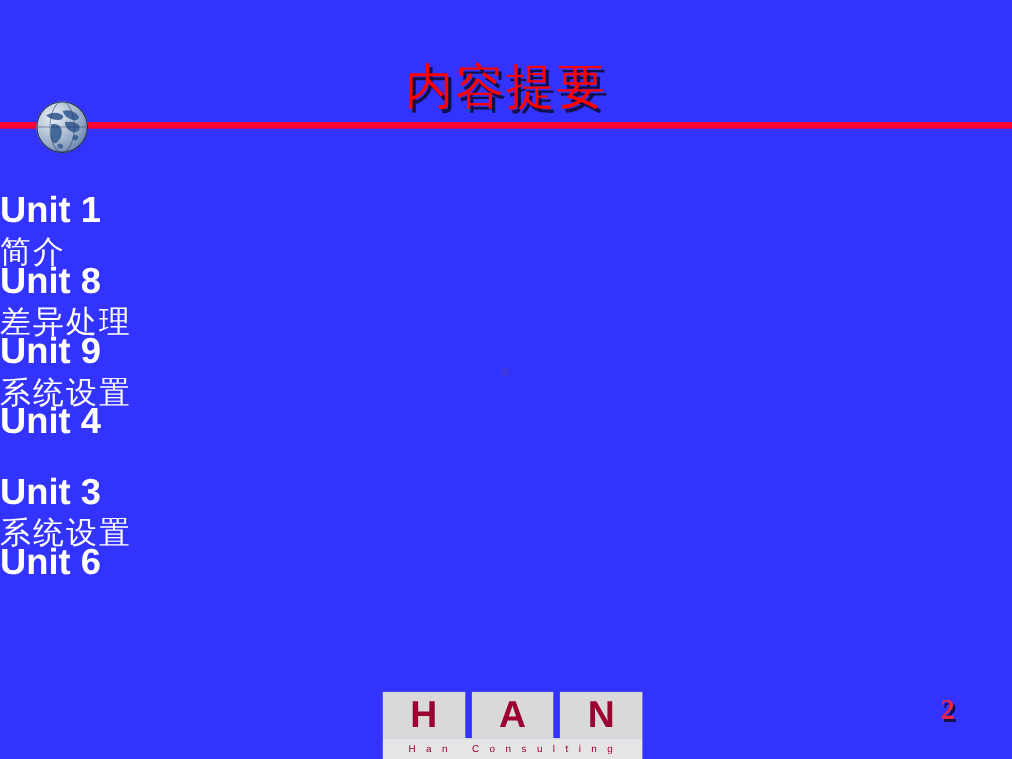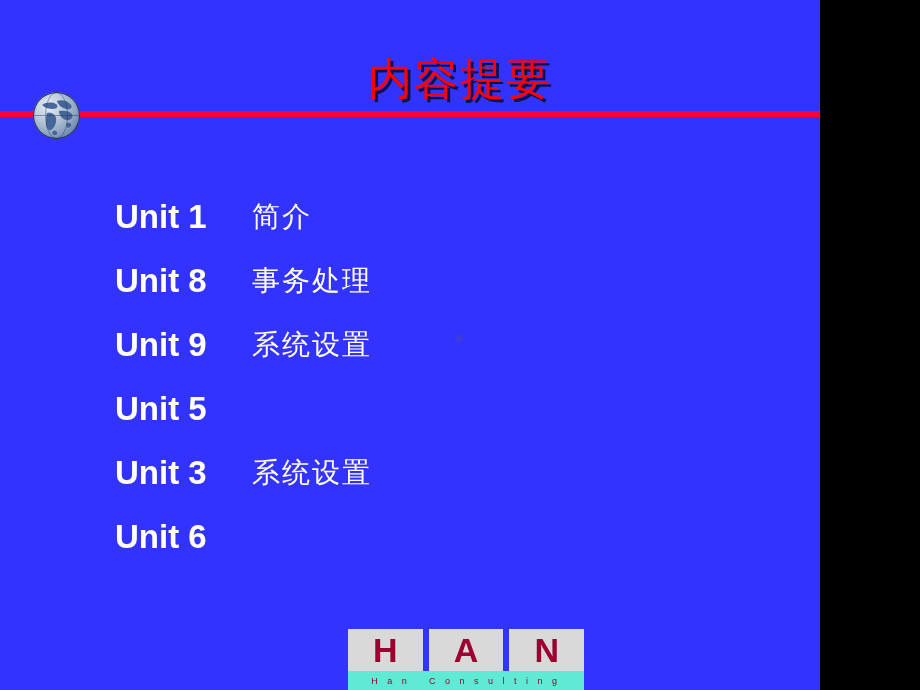--- a/index.html
+++ b/index.html
@@ -2,21 +2,21 @@
 <html><head>
 <meta charset="utf-8">
 <style>
   html, body {
     margin: 0;
     padding: 0;
     background: #000;
   }
   #slide {
     position: relative;
-    width: 820px;
+    width: 920px;
     height: 690px;
     background: #3333ff;
     overflow: hidden;
     font-family: "Liberation Sans", sans-serif;
     -webkit-font-smoothing: antialiased;
   }
 
   
   #title {
     position: absolute;
@@ -60,23 +60,23 @@
   
   #list {
     position: absolute;
     left: 0;
     top: 172px;
     width: 920px;
   }
   .row {
     height: 64px;
     display: flex;
-    align-items: flex-end;
-    padding-left: 115px;
+    align-items: flex-start;
     box-sizing: border-box;
+    flex-direction: column;
   }
   .unit {
     font-family: "Liberation Sans", sans-serif;
     font-weight: bold;
     font-size: 33px;
     color: #ffffff;
     letter-spacing: 0px;
     white-space: nowrap;
     width: 137px;
     flex: none;
@@ -119,21 +119,21 @@
     align-items: center;
     justify-content: center;
     font-family: "Liberation Sans", sans-serif;
     font-weight: bold;
     font-size: 34px;
     line-height: 34px;
     color: #9b0030;
   }
   #logo-caption {
     height: 19px;
-    background: #5eead4;
+    background: #e5e5e5;
     display: flex;
     align-items: center;
     justify-content: space-around;
     padding: 0 14px;
     box-sizing: border-box;
     font-family: "Liberation Sans", sans-serif;
     font-size: 9px;
     color: #9b0030;
     letter-spacing: 3.5px;
   }
@@ -179,30 +179,30 @@
 
   <div id="list">
 
     <div class="row">
       <span class="unit">Unit 1</span>
       <span class="topic">简介</span>
     </div>
 
     <div class="row">
       <span class="unit">Unit 8</span>
-      <span class="topic">事务处理</span>
+      <span class="topic">差异处理</span>
     </div>
 
     <div class="row">
       <span class="unit">Unit 9</span>
       <span class="topic">系统设置</span>
     </div>
 
     <div class="row">
-      <span class="unit">Unit 5</span>
+      <span class="unit">Unit 4</span>
     </div>
 
     <div class="row">
       <span class="unit">Unit 3</span>
       <span class="topic">系统设置</span>
     </div>
 
     <div class="row">
       <span class="unit">Unit 6</span>
     </div>

